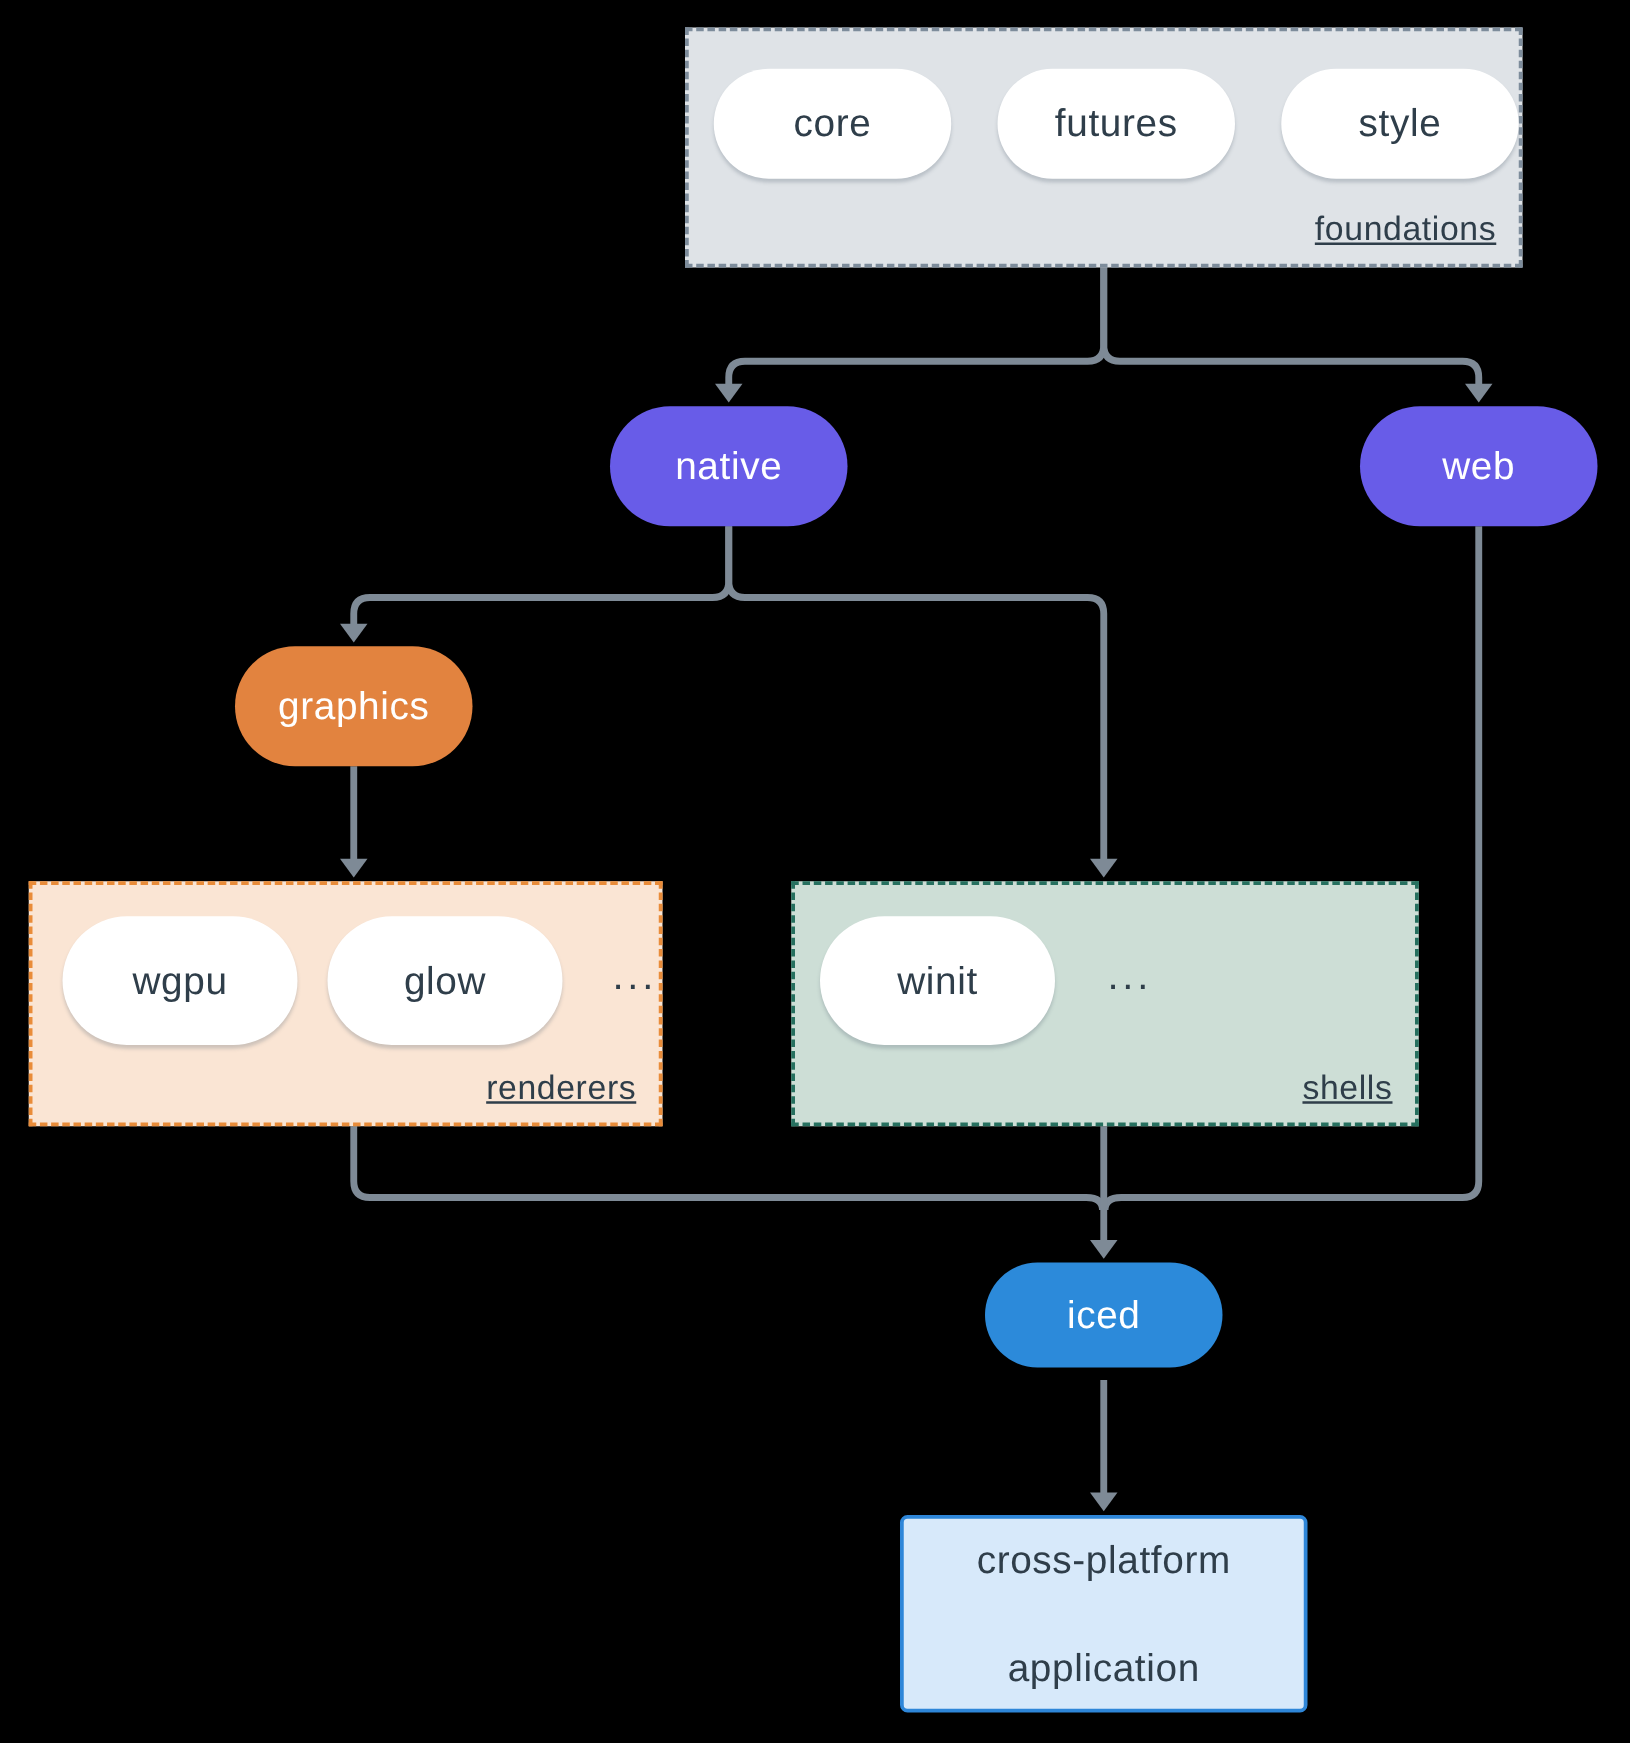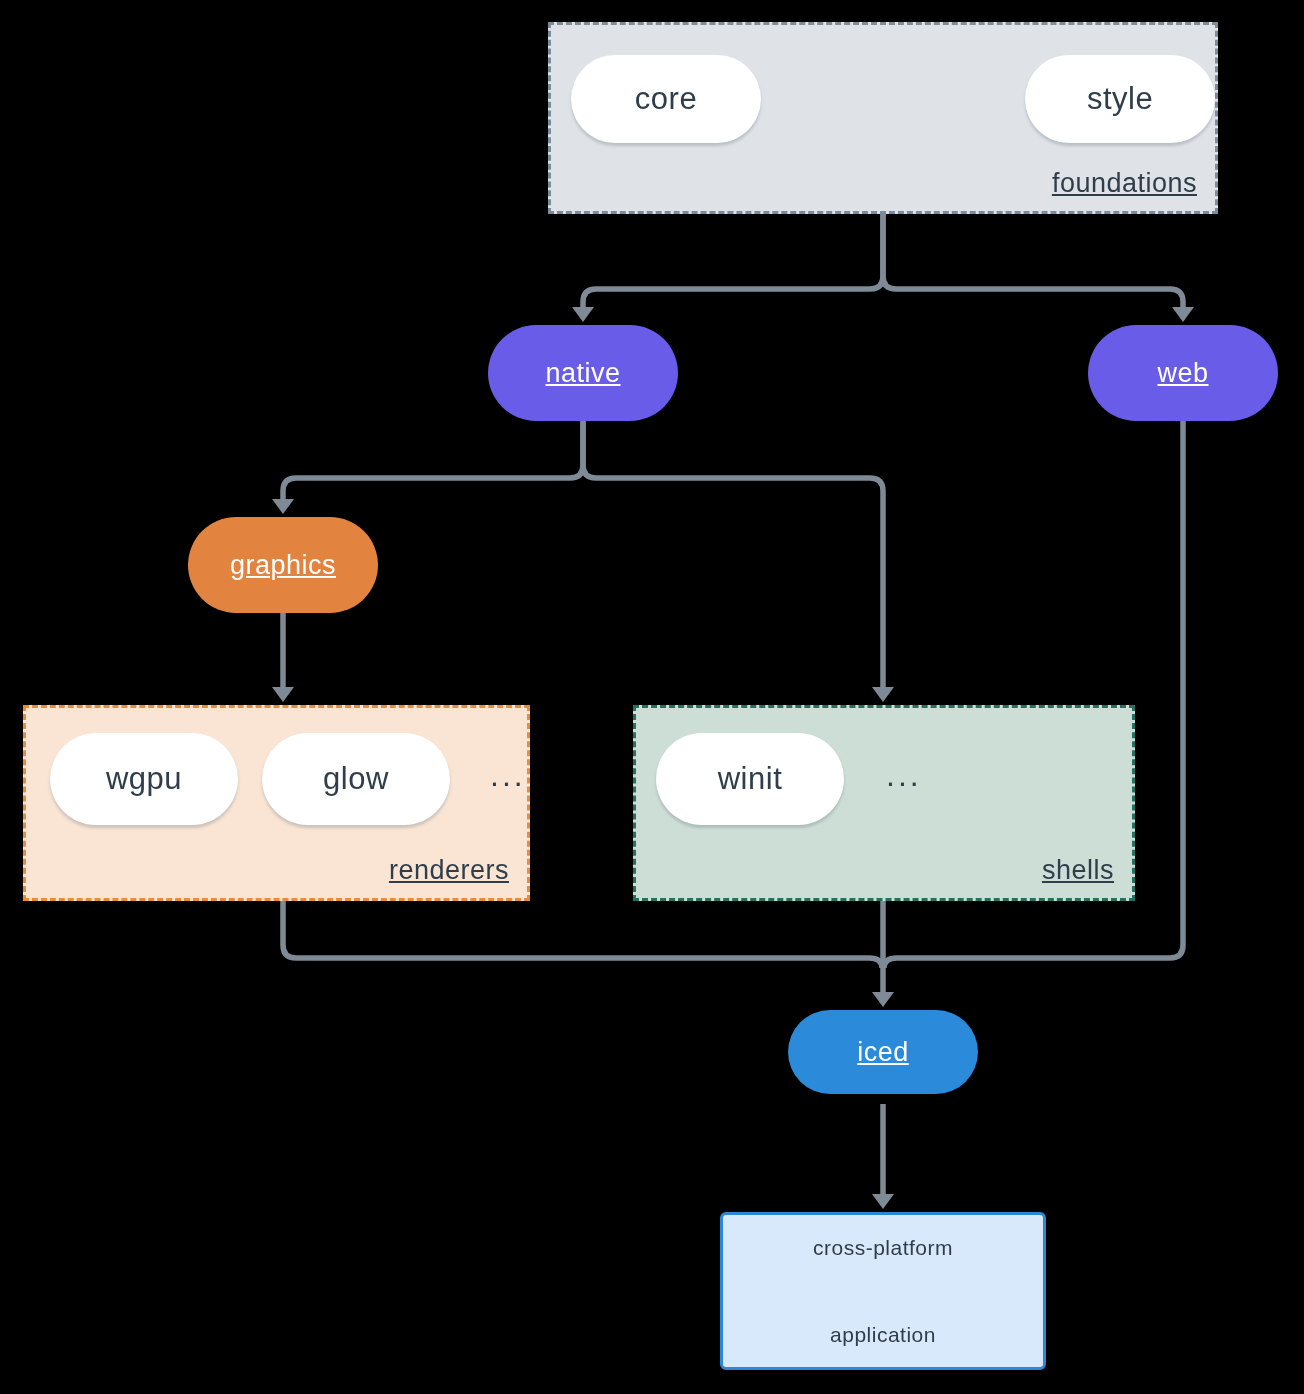--- a/index.html
+++ b/index.html
@@ -66,21 +66,21 @@
     font-size: 31px;
     letter-spacing: 0.5px;
     white-space: nowrap;
   }
   .pill.white {
     width: 190px; height: 88px;
     background: #ffffff;
     color: var(--textDark);
     box-shadow: 0 3px 3px rgba(90,105,120,0.28);
   }
-  .group-renderers .pill.white, .group-shells .pill.white { width: 188px; height: 92px; }
+  .group-renderers .pill.white, .group-shells .pill.white { width: 188px; height: 103px; }
   .ellipsis {
     color: var(--textDark);
     font-size: 32px;
     letter-spacing: 3px;
     margin-left: 16px;
     padding-bottom: 8px;
   }
   .group-label {
     position: absolute;
     right: 18px; bottom: 12px;
@@ -88,41 +88,40 @@
     color: var(--textDark);
     letter-spacing: 0.5px;
     text-decoration: underline;
   }
   .node {
     position: absolute;
     display: flex;
     align-items: center;
     justify-content: center;
     border-radius: 60px;
-    font-size: 27px;
+    font-size: 31px;
     color: var(--textLight);
     letter-spacing: 0.5px;
-    text-decoration: underline;
   }
   .node-native   { left: 488px;  top: 325px; width: 190px; height: 96px; background: var(--purple); }
   .node-web      { left: 1088px; top: 325px; width: 190px; height: 96px; background: var(--purple); }
   .node-graphics { left: 188px;  top: 517px; width: 190px; height: 96px; background: var(--orange); }
   .node-iced     { left: 788px;  top: 1010px; width: 190px; height: 84px; background: var(--blue); }
   .node-application {
     left: 720px; top: 1212px; width: 326px; height: 158px;
     position: absolute;
     box-sizing: border-box;
     background: var(--blueLight);
     border: 3px solid var(--blueBorder);
     border-radius: 6px;
     display: flex;
     flex-direction: column;
     align-items: center;
     justify-content: center;
-    font-size: 21px;
+    font-size: 31px;
     line-height: 47px;
     color: var(--textDark);
     letter-spacing: 0.5px;
     gap: 40px;
   }
 </style>
 </head>
 <body>
 
 <div id="canvas">
@@ -142,20 +141,21 @@
     <path class="edge" d="M1183 421 V945 Q1183 958 1170 958 H897 Q884 958 884 968"></path>
     <path class="edge" d="M883 901 V994"></path>
     <polygon class="arrowhead" points="872,992 894,992 883,1007"></polygon>
     <path class="edge" d="M883 1104 V1196"></path>
     <polygon class="arrowhead" points="872,1194 894,1194 883,1209"></polygon>
   </svg>
 
   <div class="group group-foundations">
     <div class="pill-row">
       <div class="pill white">core</div>
+      <div class="pill white">futures</div>
       <div class="pill white">style</div>
     </div>
     <div class="group-label">foundations</div>
   </div>
 
   <div class="node node-native">native</div>
 
   <div class="node node-graphics">graphics</div>
 
   <div class="node node-web">web</div>

